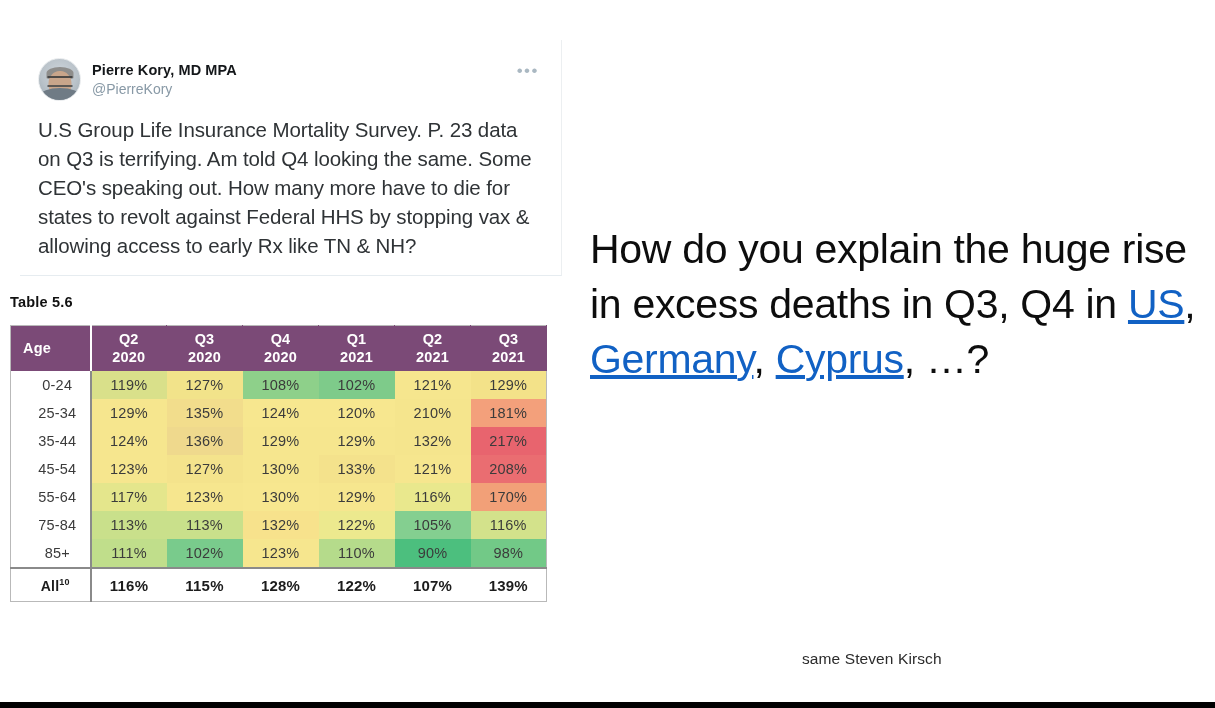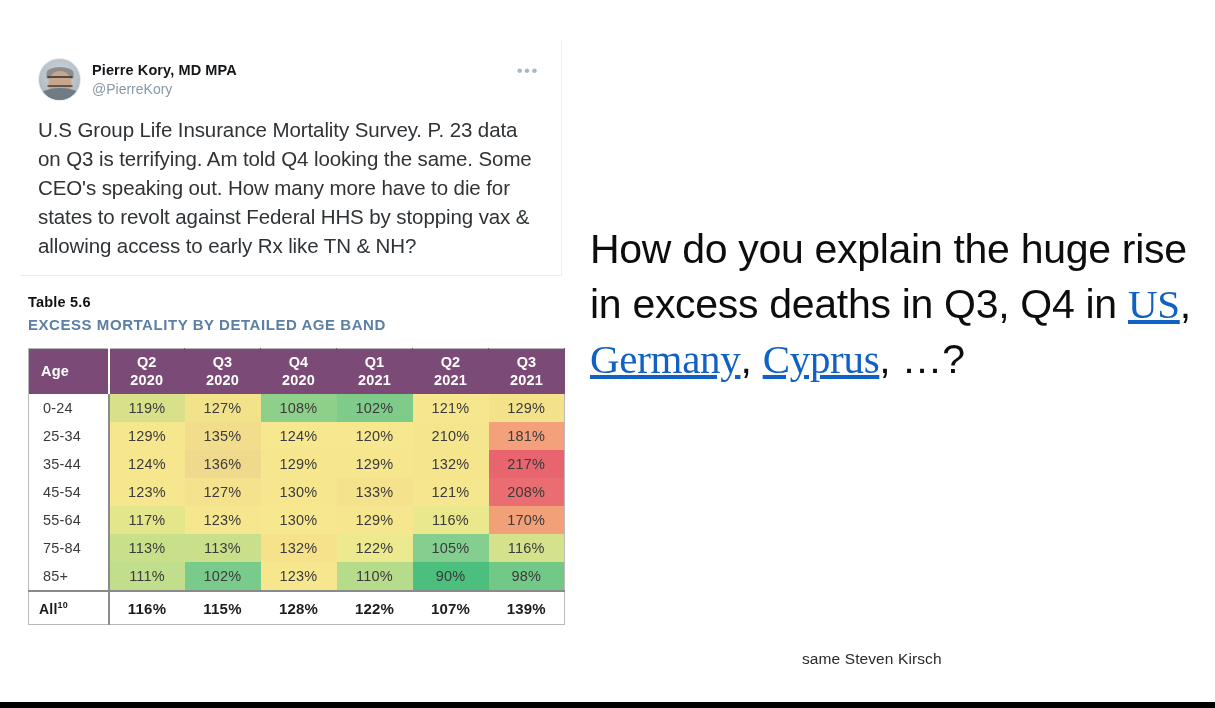--- a/index.html
+++ b/index.html
@@ -140,21 +140,21 @@
     color: #7db2e8;
     font-size: 20.5px;
     line-height: 1.42;
     text-decoration: none;
     cursor: pointer;
   }
 
   
   #table-block {
     position: absolute;
-    left: 28px;
+    left: 10px;
     top: 294px;
     width: 538px;
   }
   #table-number {
     font-size: 14.5px;
     font-weight: bold;
     color: #111111;
     letter-spacing: .2px;
   }
   #table-title {
@@ -198,21 +198,21 @@
   }
   #mort-table thead th .qline { display: block; }
 
   #mort-table tbody td {
     height: 28px;
     font-weight: normal;
     letter-spacing: .2px;
   }
   #mort-table tbody td.age-cell {
     background: #ffffff;
-    text-align: left;
+    text-align: center;
     padding-left: 14px;
     color: #3b3b3b;
     border-right: 2px solid #8a8a8a;
   }
   #mort-table tbody tr.total-row td {
     background: #ffffff !important;
     font-weight: bold;
     color: #1c1c1c;
     height: 32px;
     border-top: 2px solid #8a8a8a;
@@ -236,21 +236,20 @@
     font-size: 41px;
     line-height: 1.34;
     color: #0d0d0d;
     letter-spacing: -.3px;
   }
   #headline .link {
     color: #1161c4;
     text-decoration: underline;
     text-underline-offset: 2px;
     cursor: pointer;
-    font-family: Liberation Serif, serif;
   }
 
   #credit {
     position: absolute;
     left: 802px;
     top: 650px;
     font-size: 15.5px;
     color: #2b2b2b;
     letter-spacing: .1px;
   }
@@ -277,21 +276,20 @@
         <span id="tweet-more">•••</span>
       </div>
 
       <div id="tweet-body">U.S Group Life Insurance Mortality Survey. P. 23 data on Q3 is terrifying. Am told Q4 looking the same. Some CEO's speaking out. How many more have to die for states to revolt against Federal HHS by stopping vax &amp; allowing access to early Rx like TN &amp; NH?</div>
 
     </div>
   </div>
 
   <div id="table-block">
     <div id="table-number">Table 5.6</div>
-    <div id="table-title">EXCESS MORTALITY BY DETAILED AGE BAND</div>
 
     <table id="mort-table">
       <colgroup>
         <col style="width:80px">
         <col style="width:76px">
           <col style="width:76px">
           <col style="width:76px">
         <col style="width:76px">
           <col style="width:76px">
           <col style="width:76px">

